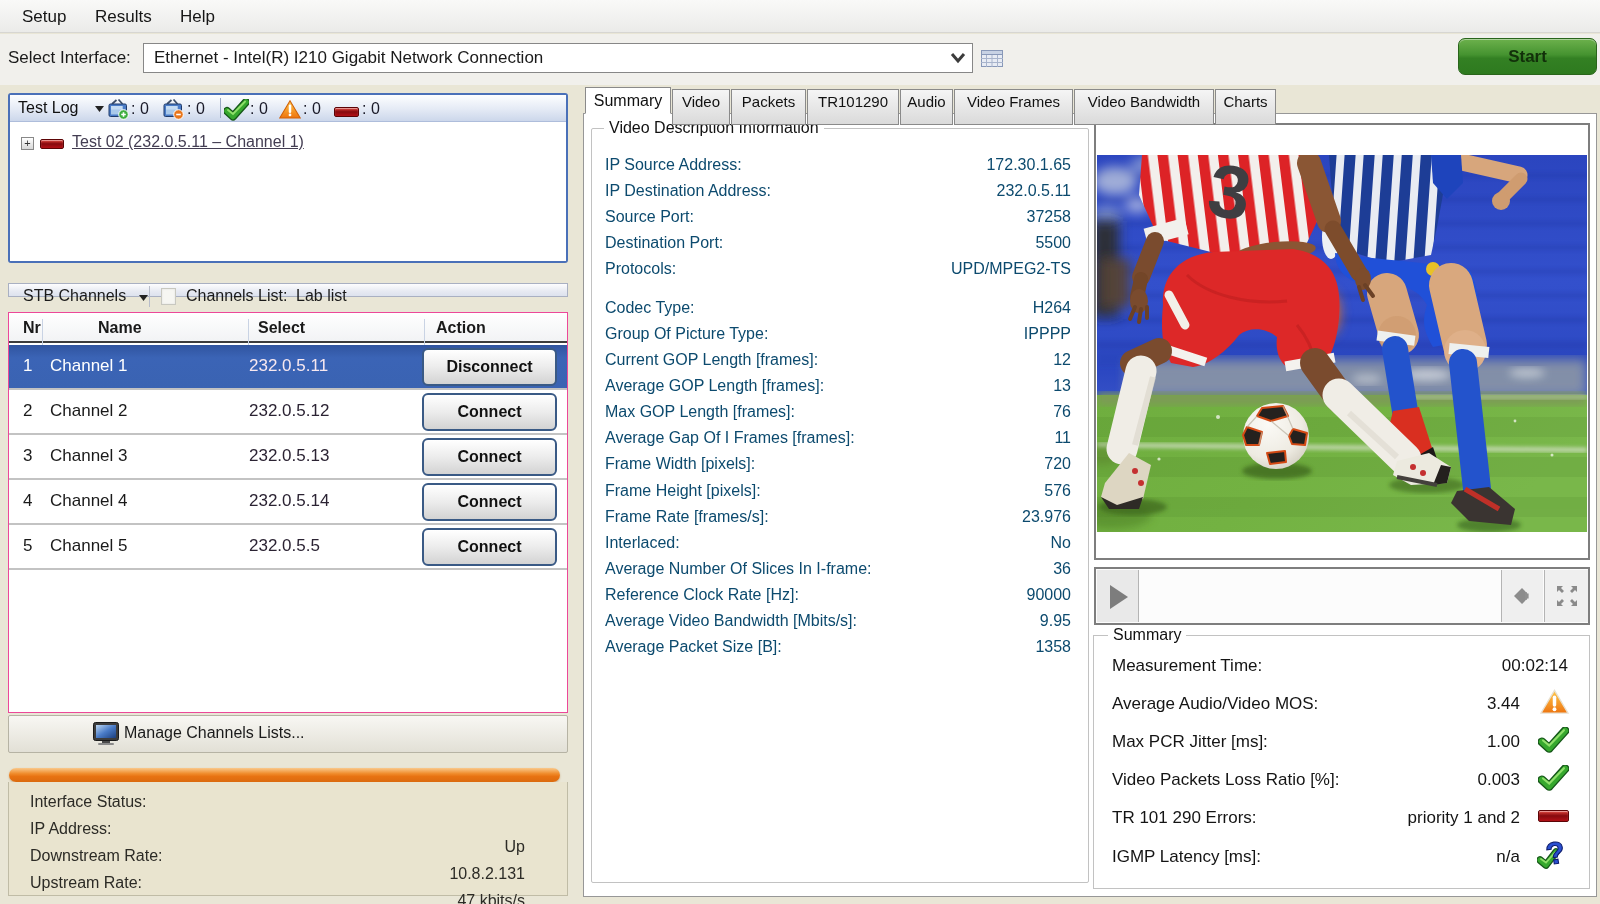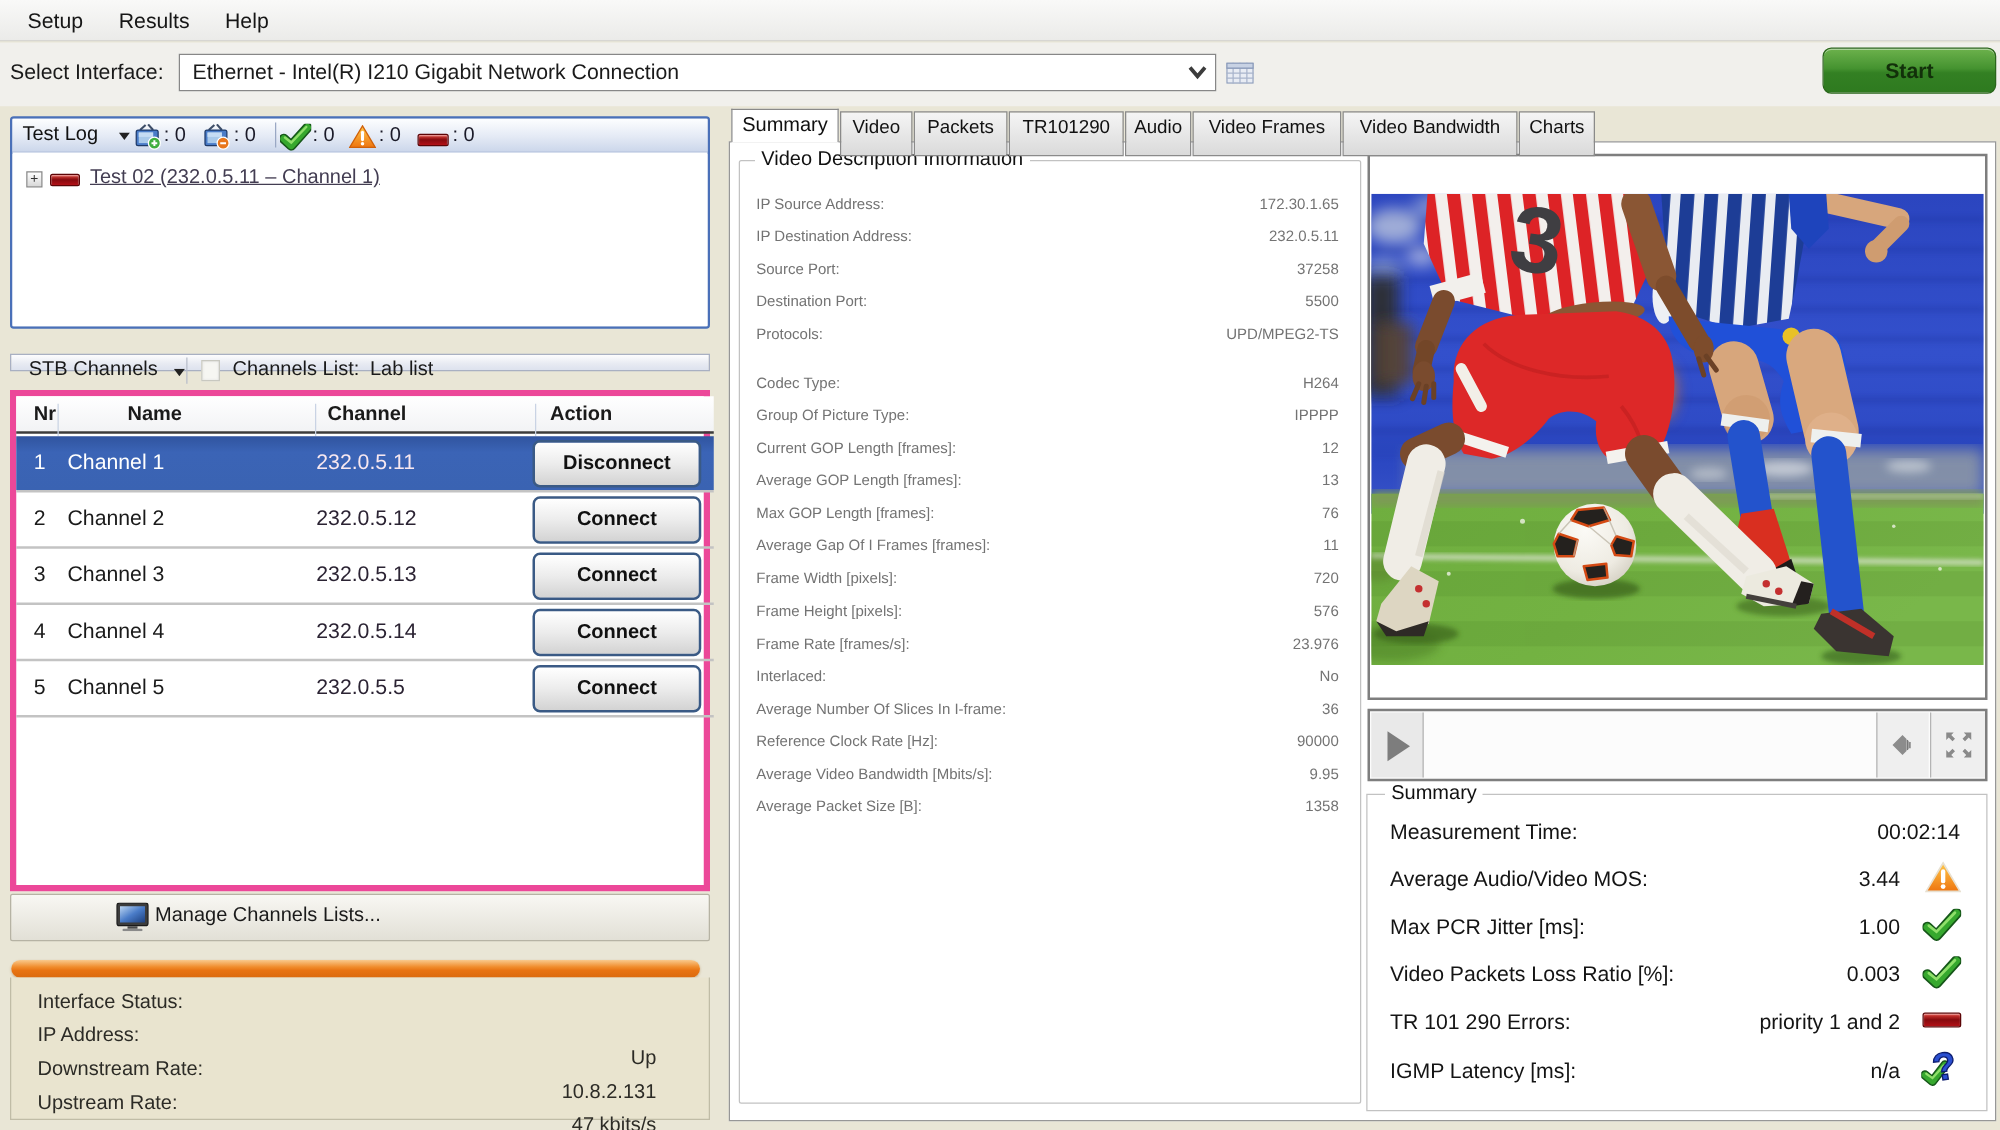--- a/index.html
+++ b/index.html
@@ -21,21 +21,21 @@
 #tlhead { position:absolute; left:0; top:0; width:556px; height:27px; background:linear-gradient(#fdfeff,#e4eaf5 55%,#ccd7eb); border-bottom:1px solid #aebddb; }
 #tlhead .t { position:absolute; left:8px; top:4px; font-size:16px; color:#111; }
 .cnt { position:absolute; top:5px; font-size:16px; color:#1a1a28; }
 #tltree { position:absolute; left:0; top:28px; width:556px; height:138px; background:#fff; }
 #plusbox { position:absolute; left:11px; top:14px; width:13px; height:13px; border:1px solid #888; background:linear-gradient(#fff,#d8d8d8); font-size:11px; line-height:11px; text-align:center; color:#333; }
 .redpill { background:linear-gradient(#e04038,#860a0e 48%,#b21016); border:1px solid #5c0406; border-radius:2px; box-shadow:inset 0 1px 1px rgba(255,255,255,.5); }
 #treelink { position:absolute; left:62px; top:10px; font-size:16px; color:#433d52; text-decoration:underline; }
 
 #stbbar { left:8px; top:283px; width:560px; height:14px; background:linear-gradient(#fdfdfe,#e7eaf2 60%,#dde2ee); border:1px solid #a9b0c2; font-size:16px; }
 
-#chtable { left:8px; top:312px; width:560px; height:401px; background:#fff; border:5px solid #ec4899; }
+#chtable { left:8px; top:312px; width:560px; height:401px; background:#fff; border:1px solid #ec4899; }
 #thead { position:absolute; left:0; top:0; width:558px; height:30px; background:linear-gradient(#ffffff,#f2f3f5); border-bottom:2px solid #3c3c3c; font-weight:bold; font-size:16px; }
 #thead span { position:absolute; top:6px; }
 .colsep { position:absolute; top:2px; width:1px; height:26px; background:#c9d3e4; }
 .trow { position:absolute; left:0; width:558px; height:45px; border-bottom:2px solid #c3c3c3; font-size:17px; }
 .trow span { position:absolute; top:11px; }
 .trow.sel { background:linear-gradient(#30549f,#3b64b6 30%,#3a63b2); color:#fff; }
 .cbtn { position:absolute; left:413px; top:3px; width:135px; height:38px; border:2px solid #3a5a85; border-radius:6px; background:linear-gradient(#ffffff,#ececec 50%,#d3d3d3); font-size:16px; font-weight:bold; color:#111; text-align:center; line-height:34px; }
 
 #managebar { left:8px; top:715px; width:560px; height:38px; background:linear-gradient(#f8f7f3,#e2e0d6); border:1px solid #b6b3a4; border-radius:2px; font-size:16px; }
 
@@ -44,21 +44,21 @@
 #status { left:8px; top:782px; width:560px; height:114px; background:#e9e4cf; border:1px solid #c0bca6; border-top:none; }
 .srow { position:absolute; left:21px; width:512px; font-size:16px; color:#2c2b26; }
 .srow .v { position:absolute; right:17px; top:0;margin-top:45px; }
 
 .tab { position:absolute; top:89px; height:36px; background:linear-gradient(#f5f5f5,#dadada); border:1px solid #8a8a8a; font-size:15px; text-align:center; color:#111; z-index:2; }
 .tab.active { top:87px; height:27px; background:#fff; border-bottom:1px solid #fff; z-index:4; font-size:16px; }
 
 #content { left:583px; top:113px; width:1014px; height:784px; background:#fff; border:1px solid #979797; z-index:1; }
 .gbox { position:absolute; border:1px solid #c2c2c2; border-radius:2px; background:#fff; }
 .gtitle { position:absolute; top:-10px; background:#fff; padding:0 5px; font-size:16px; color:#111; }
-.vrow { position:absolute; left:13px; width:466px; font-size:12px; color:#737373; }
+.vrow { position:absolute; left:13px; width:466px; font-size:16px; color:#0c4a6e; }
 .vrow .v { position:absolute; right:0; top:0; }
 #videopanel { position:absolute; left:510px; top:9px; width:496px; height:437px; border:2px solid #7e7e7e; background:#fff; }
 #playerbar { position:absolute; left:510px; top:453px; width:496px; height:58px; border:2px solid #7e7e7e; background:#fcfcfc; }
 #playbox { position:absolute; left:1px; top:1px; width:42px; height:52px; background:#e9e9e9; border-right:1px solid #b4b4b4; }
 #playtri { position:absolute; left:13px; top:15px; width:0; height:0; border-left:18px solid #7d7d7d; border-top:12px solid transparent; border-bottom:12px solid transparent; }
 #sndbox { position:absolute; left:405px; top:1px; width:42px; height:52px; background:#efefef; border-left:1px solid #b4b4b4; }
 #fsbox { position:absolute; left:448px; top:1px; width:44px; height:52px; background:#efefef; border-left:1px solid #b4b4b4; }
 #sumbox { position:absolute; left:509px; top:521px; width:497px; height:254px; border:1px solid #c2c2c2; }
 .mrow { position:absolute; left:18px; width:457px; font-size:17px; color:#141414; }
 .mrow .v { position:absolute; right:49px; top:0; }
@@ -147,21 +147,21 @@
   <span style="position:absolute;left:140px;top:2px;width:1px;height:21px;background:#b8bdca;"></span>
   <span style="position:absolute;left:152px;top:4px;width:15px;height:17px;background:#f6f6f2;border:1px solid #c8c8c0;box-shadow:inset 0 0 2px #ddd;"></span>
   <span style="position:absolute;left:177px;top:3px;">Channels List:</span>
   <span style="position:absolute;left:287px;top:3px;">Lab list</span>
 </div>
 
 <div id="chtable" class="abs">
   <div id="thead">
     <span style="left:14px;">Nr</span>
     <span style="left:41px;margin-left:48px;">Name</span>
-    <span style="left:249px;">Channel</span>
+    <span style="left:249px;">Select</span>
     <span style="left:427px;">Action</span>
     <span class="colsep" style="left:33px;"></span>
     <span class="colsep" style="left:239px;"></span>
     <span class="colsep" style="left:415px;"></span>
   </div>
   <div class="trow sel" style="top:32px;">
     <span style="left:14px;">1</span>
       <span style="left:41px;">Channel 1</span>
       <span style="left:240px;color:#f8e8f0;">232.0.5.11</span>
     <div class="cbtn">Disconnect</div>

